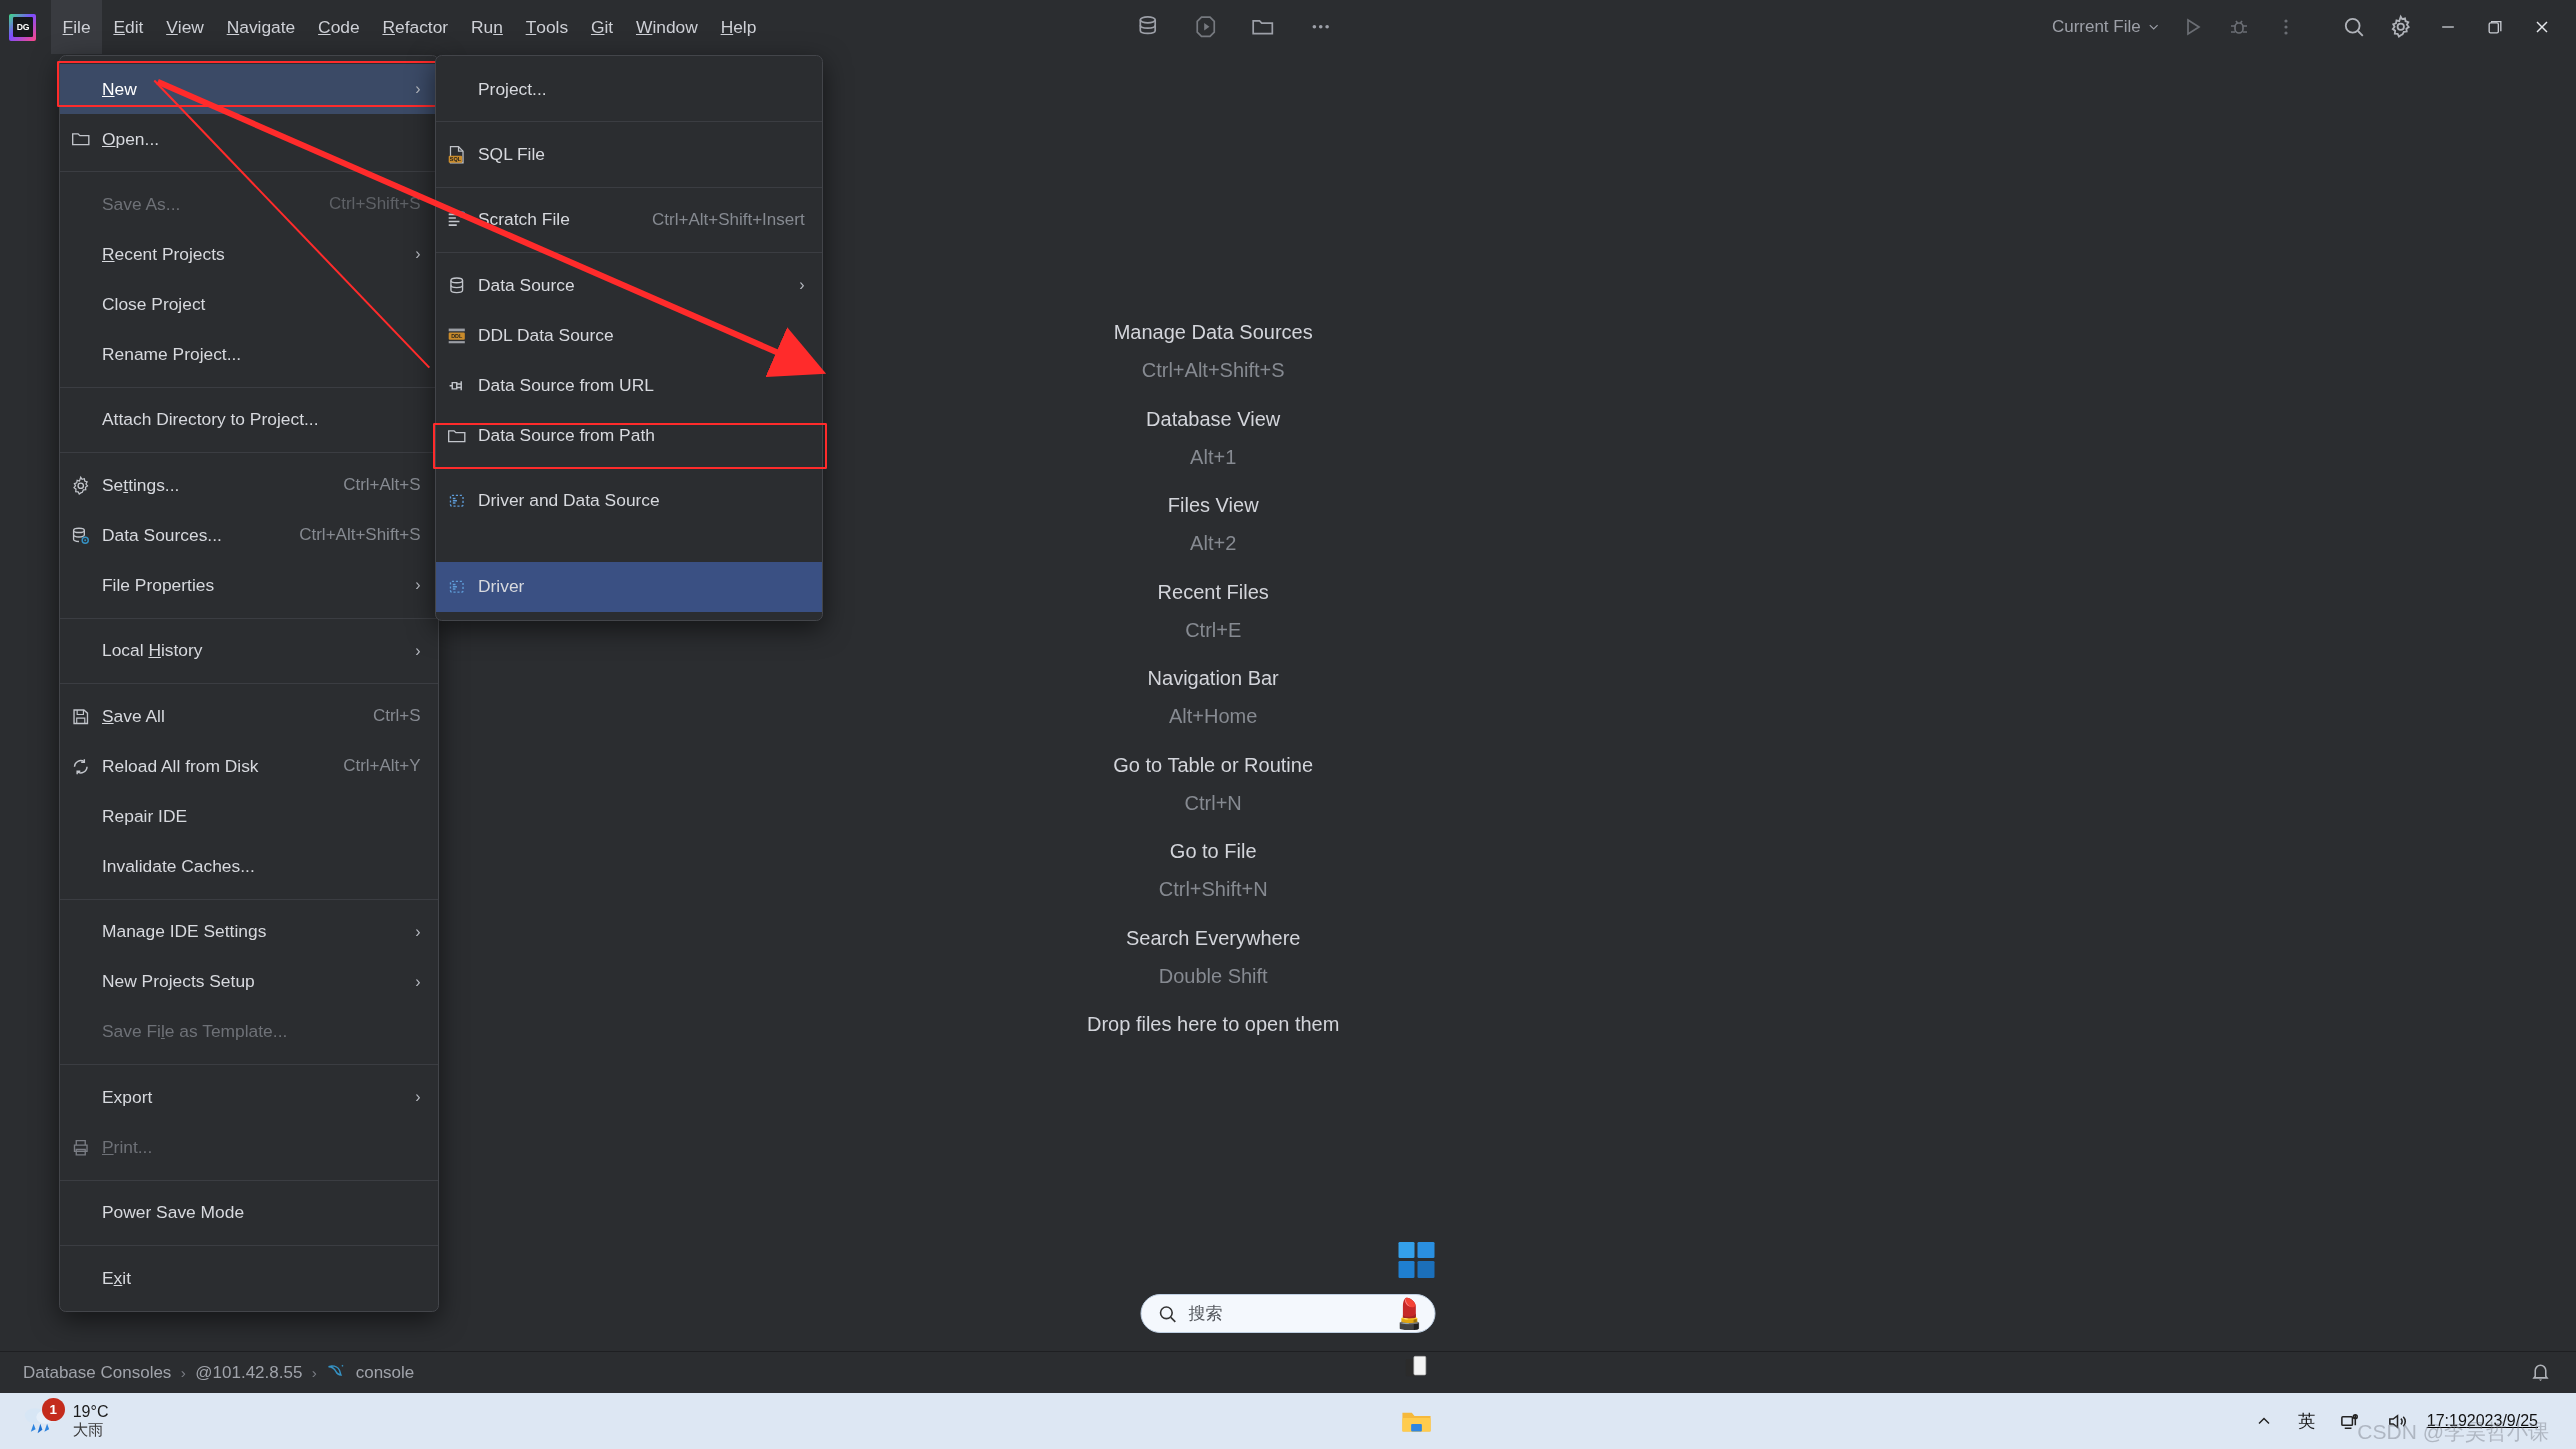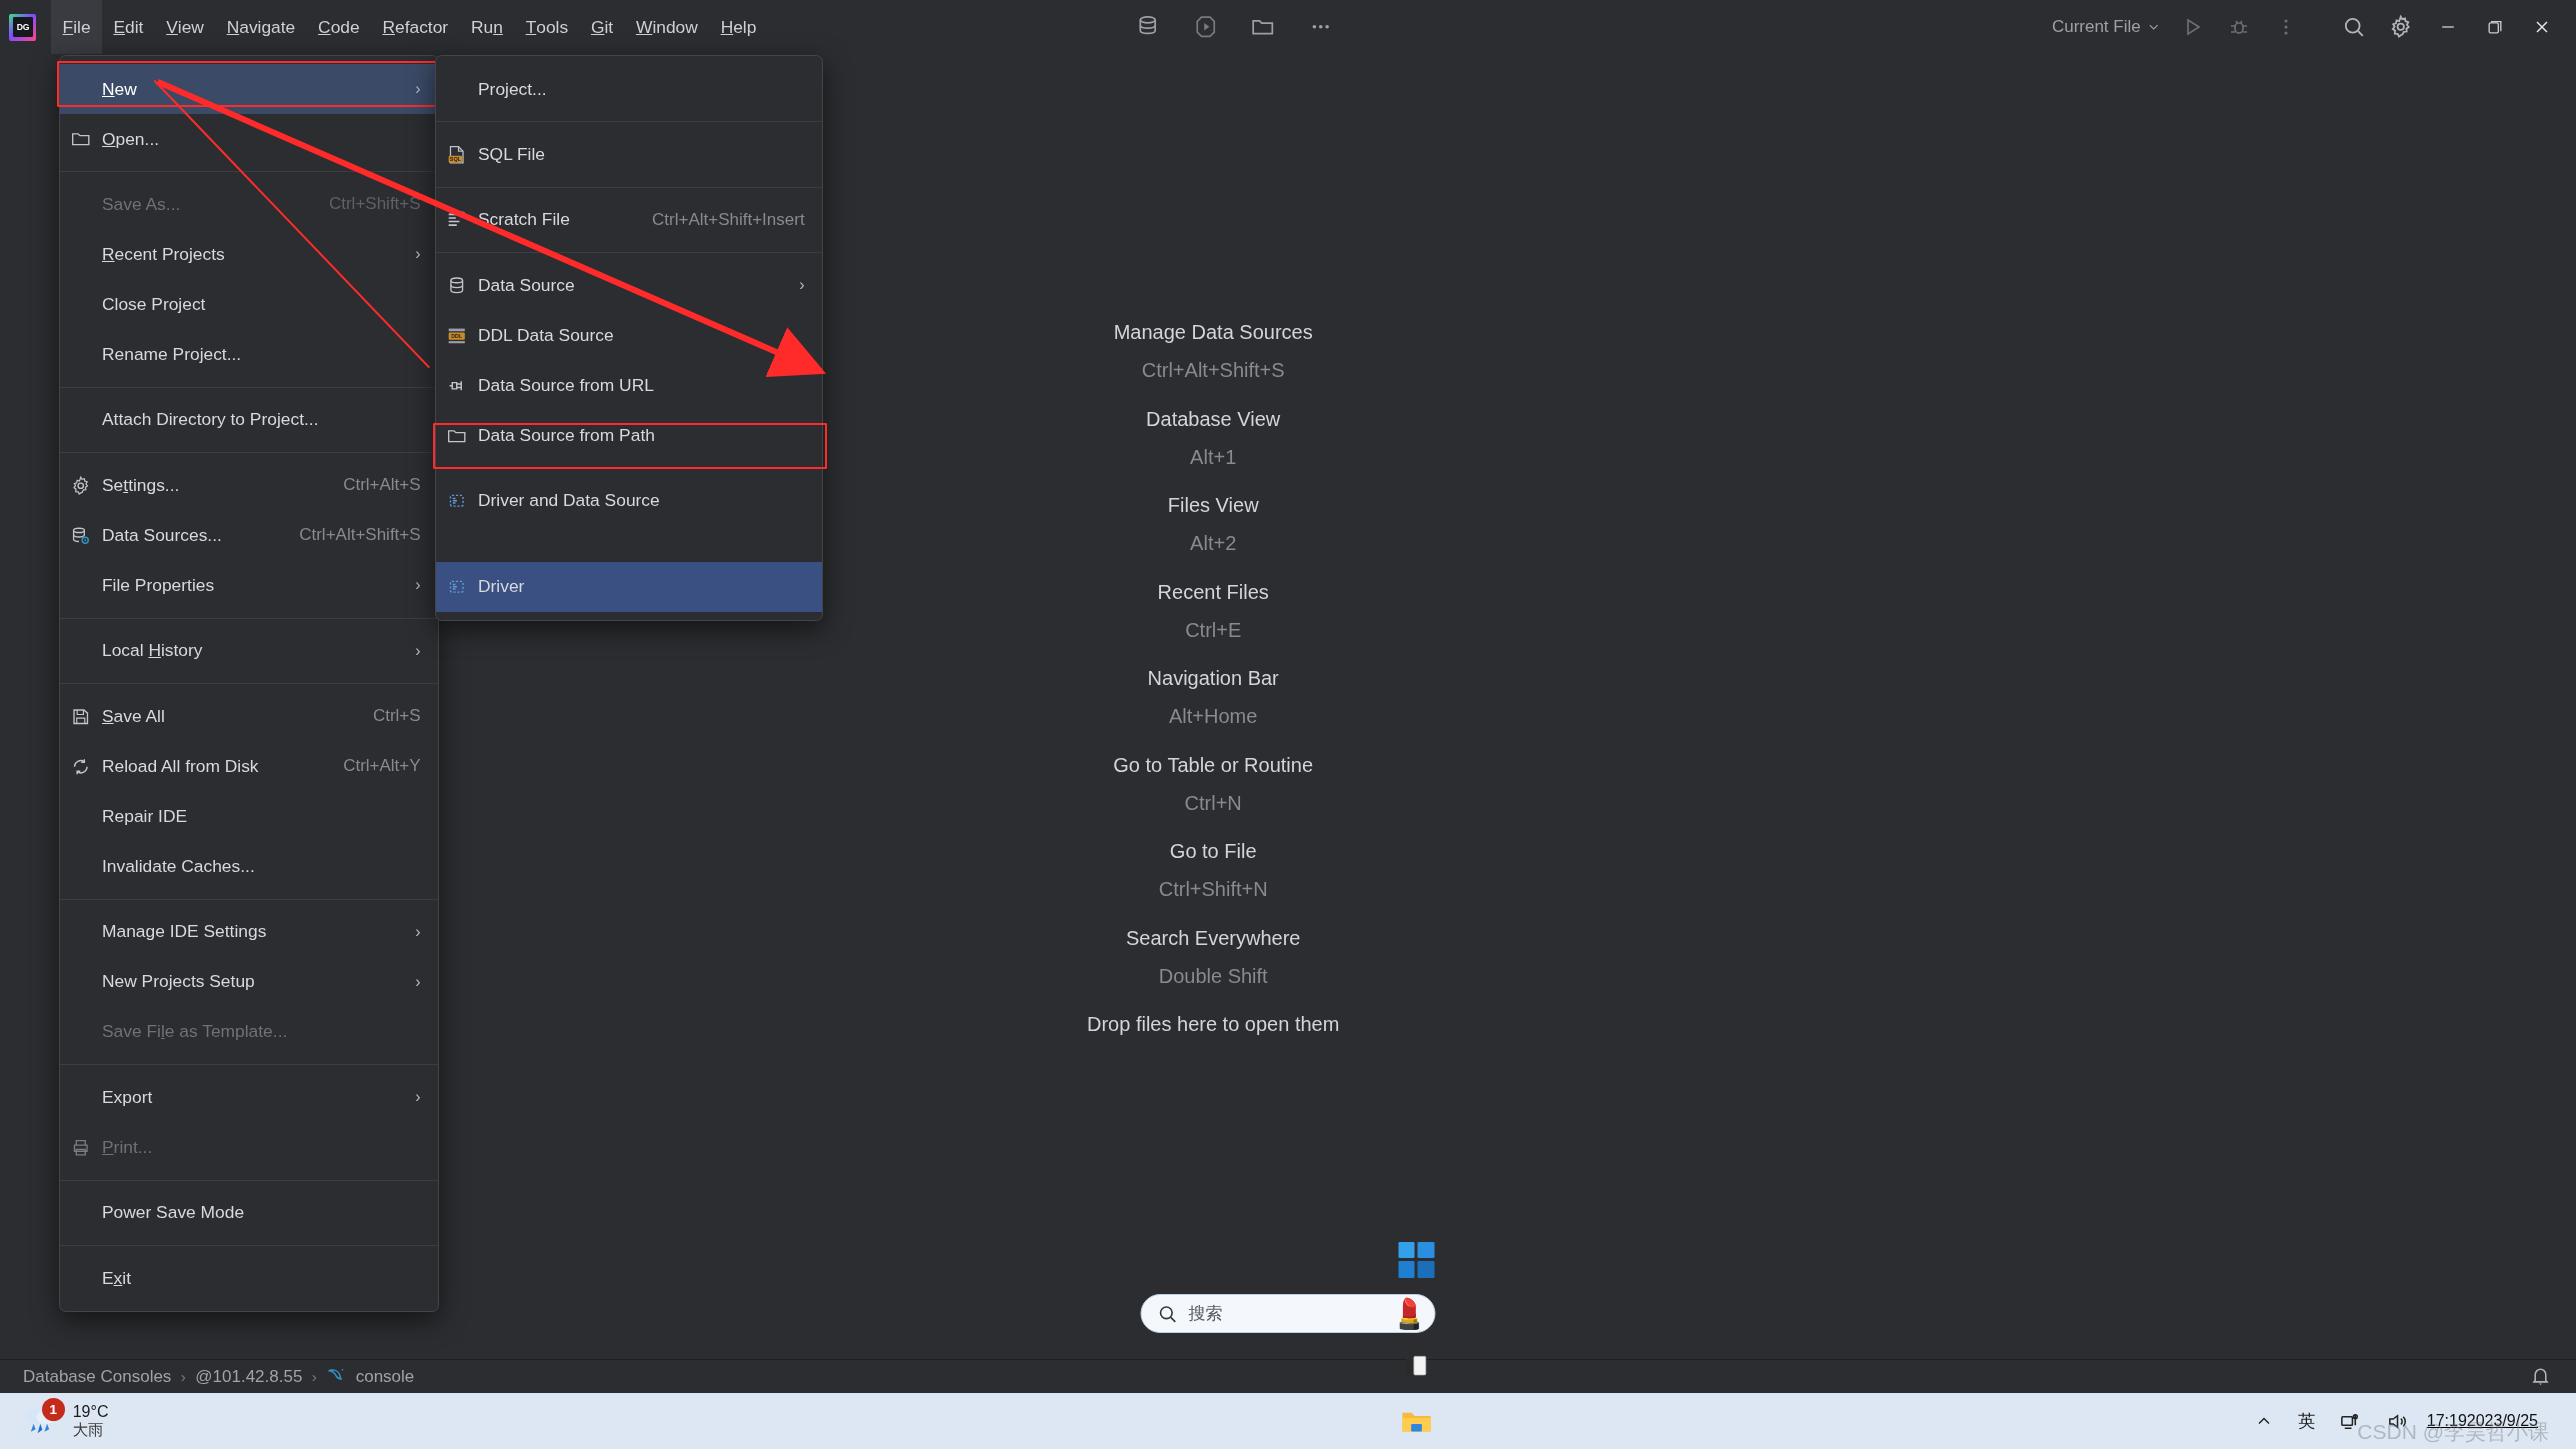--- a/index.html
+++ b/index.html
@@ -66,21 +66,21 @@
   .hints {
     position:absolute; left: 1087px; top: 321px;
     display:flex; flex-direction:column; gap: 25.5px;
   }
   .hint-row { display:flex; align-items:center; gap: 15px; white-space: nowrap; flex-direction: column; }
   .hint-row .lbl { font-size: 20px; color: #D3D5DB; }
   .hint-row .key { font-size: 20px; color: #868A91; }
 
   
   .statusbar {
-    position:absolute; left:0; bottom:0; width:2576px; height:34px;
+    position:absolute; left:0; bottom:0; width:2576px; height:42px;
     background:#2B2D30; border-top:0.7px solid #1E1F22;
     display:flex; align-items:center;
   }
   .crumb { display:flex; align-items:center; gap:9.4px; margin-left:23px; }
   .crumb .c { font-size:17px; color:#A0A3AA; }
   .crumb .sep { font-size:15.4px; color:#7A7D84; }
   .dolphin { color:#3592C4; font-size:17.4px; }
   .sb-right { position:absolute; right: 24px; display:flex; align-items:center; }
 
   

